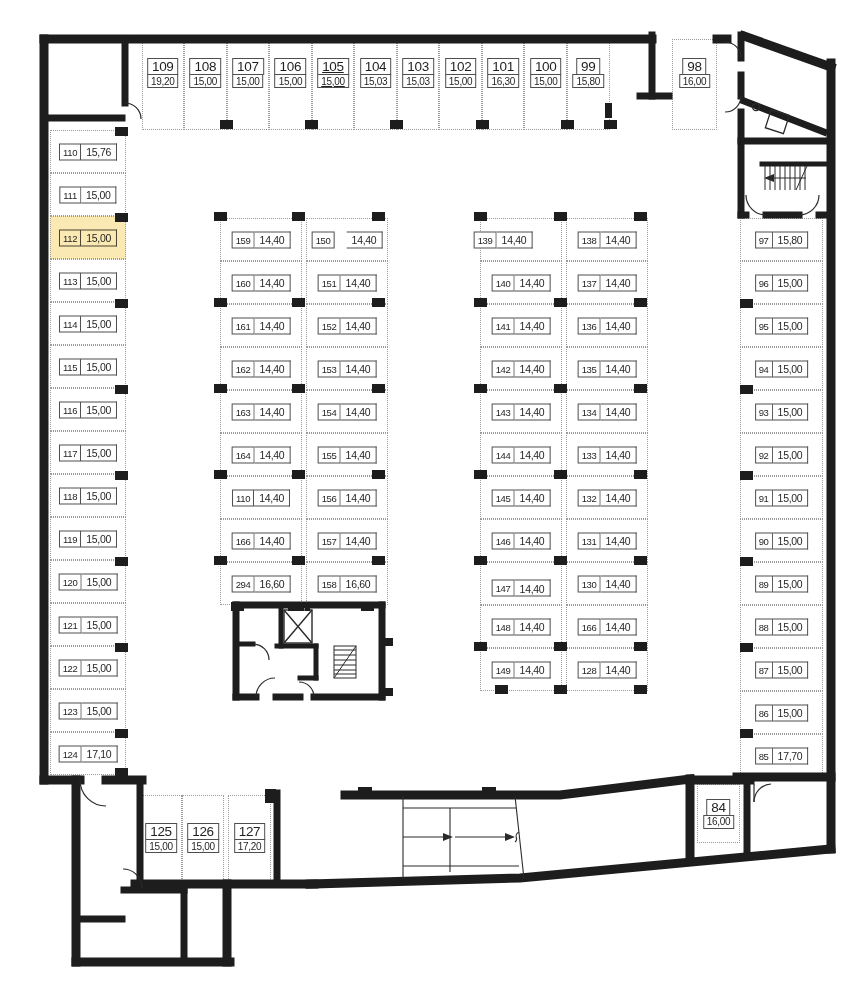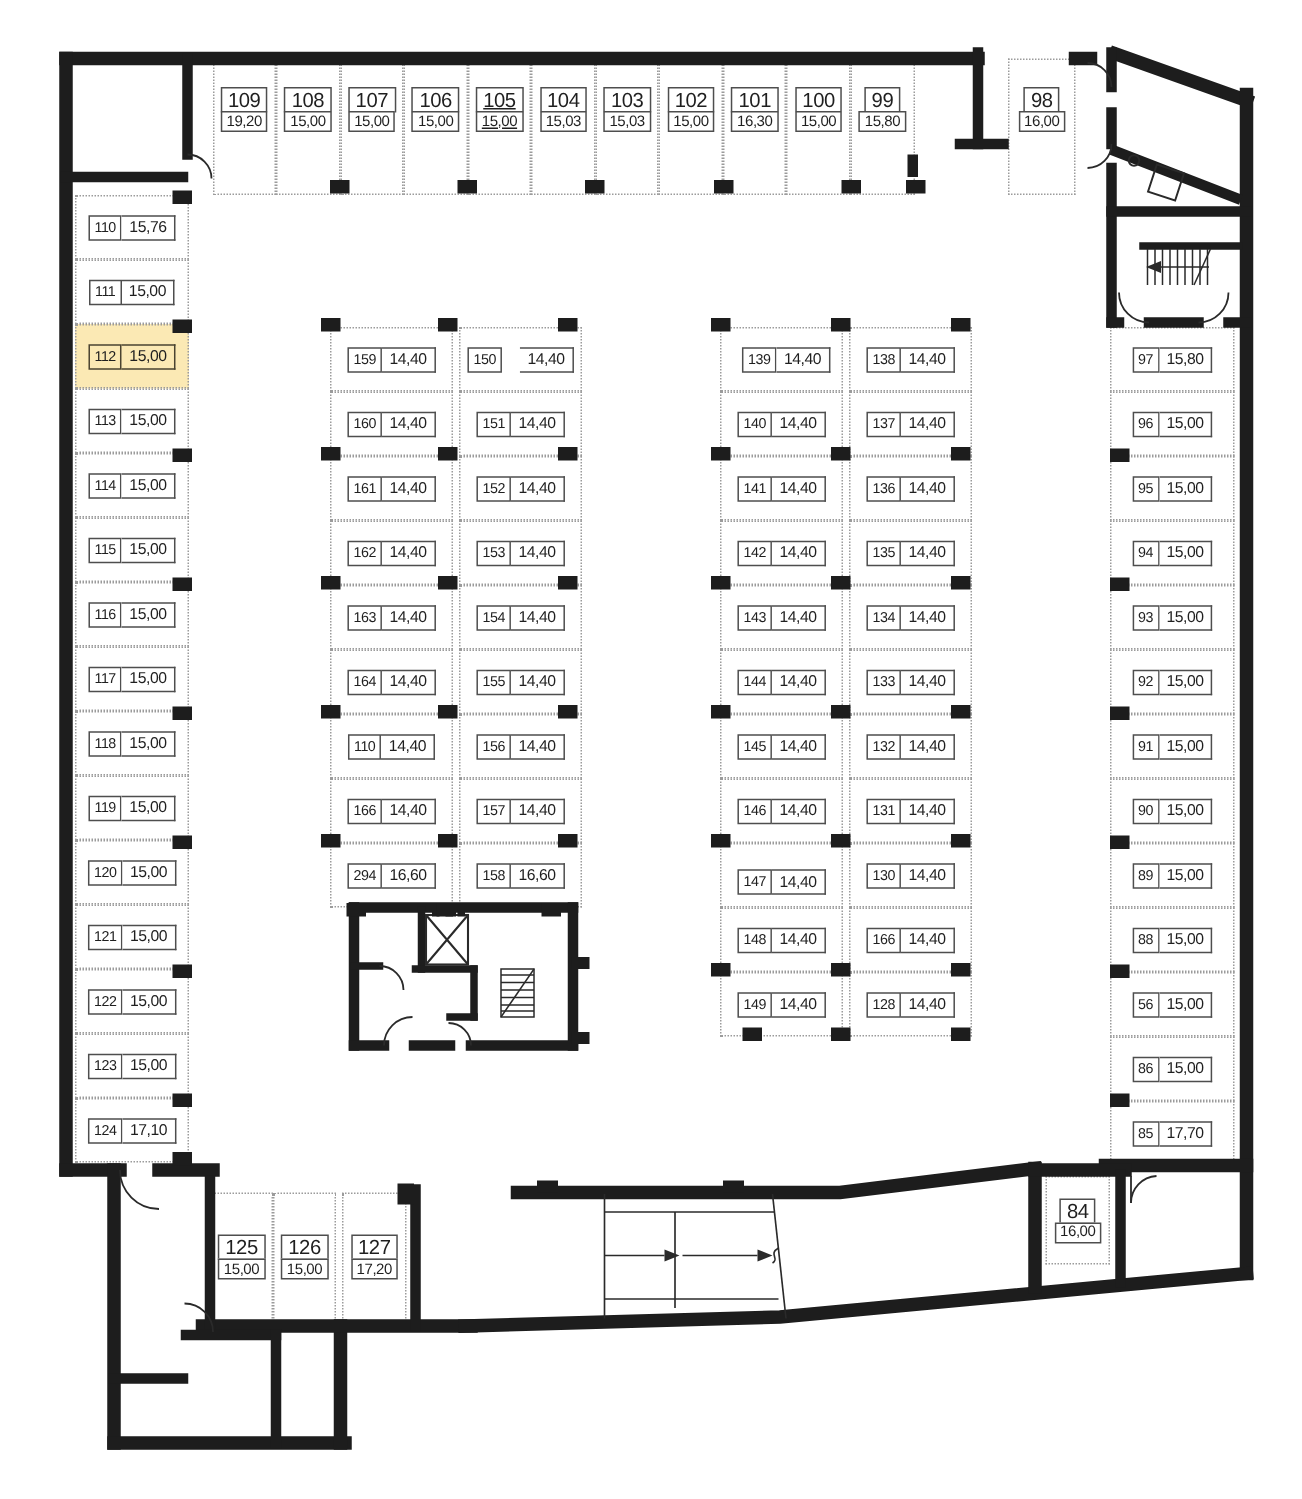--- a/index.html
+++ b/index.html
@@ -459,21 +459,21 @@
         <span class="area">14,40</span>
       </div>
       <div class="lab inline" style="left: 347px; top: 540.5px;">
         <span class="num">157</span>
         <span class="area">14,40</span>
       </div>
       <div class="lab inline" style="left: 347px; top: 583.5px;">
         <span class="num">158</span>
         <span class="area">16,60</span>
       </div>
-      <div class="lab inline" style="left: 524px; top: 239.5px;">
+      <div class="lab inline" style="left: 503px; top: 239.5px;">
         <span class="num">139</span>
         <span class="area">14,40</span>
       </div>
       <div class="lab inline" style="left: 521px; top: 282.5px;">
         <span class="num">140</span>
         <span class="area">14,40</span>
       </div>
       <div class="lab inline" style="left: 521px; top: 325.5px;">
         <span class="num">141</span>
         <span class="area">14,40</span>
@@ -588,21 +588,21 @@
       </div>
       <div class="lab inline" style="left: 781.5px; top: 583.5px;">
         <span class="num">89</span>
         <span class="area">15,00</span>
       </div>
       <div class="lab inline" style="left: 781.5px; top: 626.5px;">
         <span class="num">88</span>
         <span class="area">15,00</span>
       </div>
       <div class="lab inline" style="left: 781.5px; top: 669.5px;">
-        <span class="num">56</span>
+        <span class="num">87</span>
         <span class="area">15,00</span>
       </div>
       <div class="lab inline" style="left: 781.5px; top: 712.5px;">
         <span class="num">86</span>
         <span class="area">15,00</span>
       </div>
       <div class="lab inline" style="left: 781.5px; top: 755.5px;">
         <span class="num">85</span>
         <span class="area">17,70</span>
       </div>

